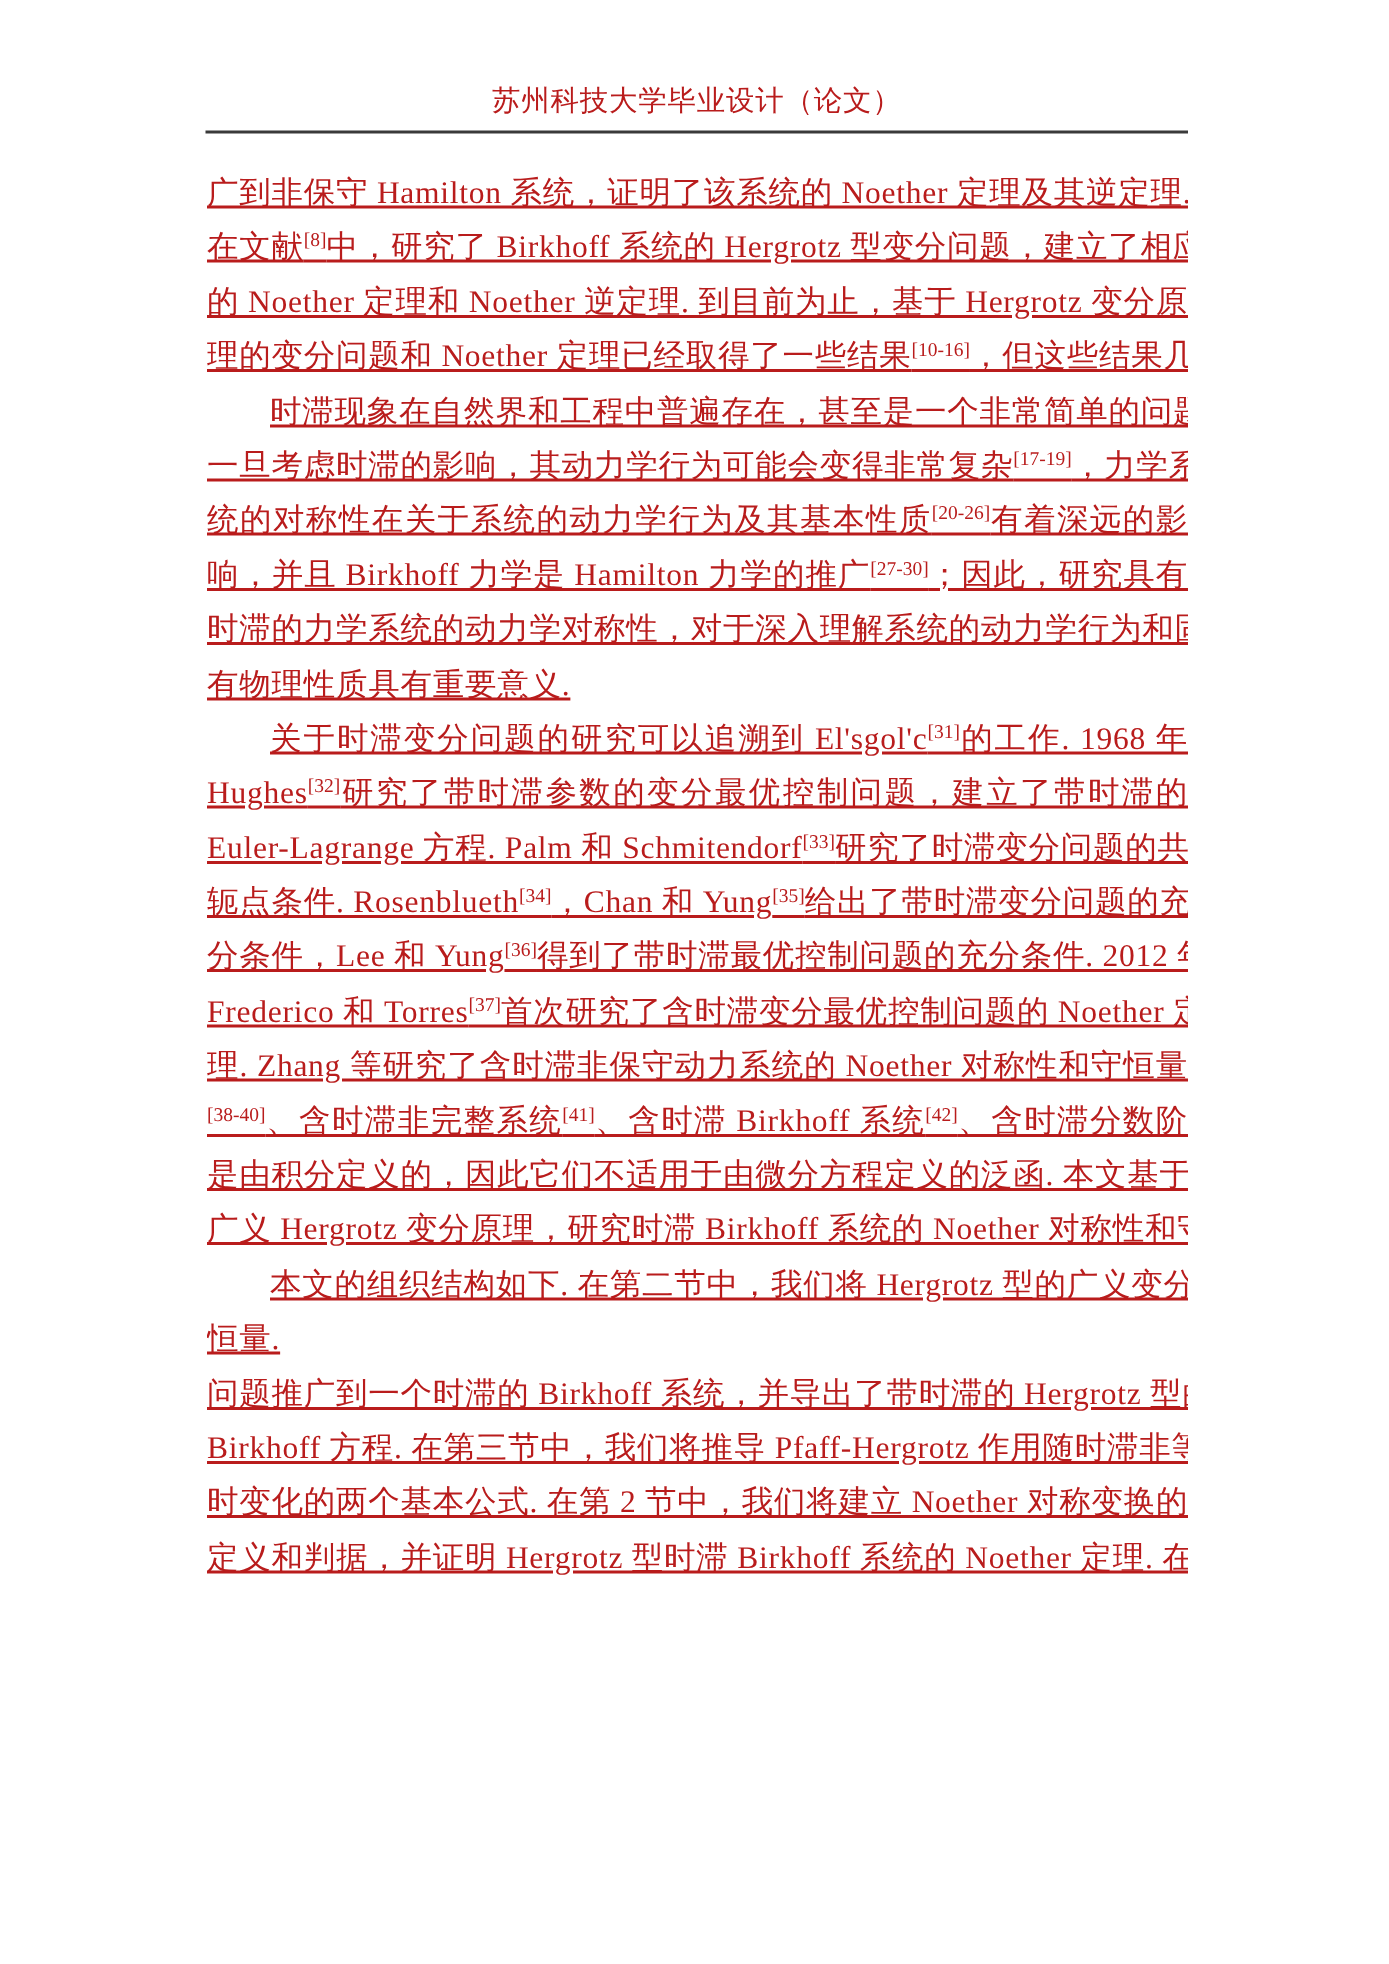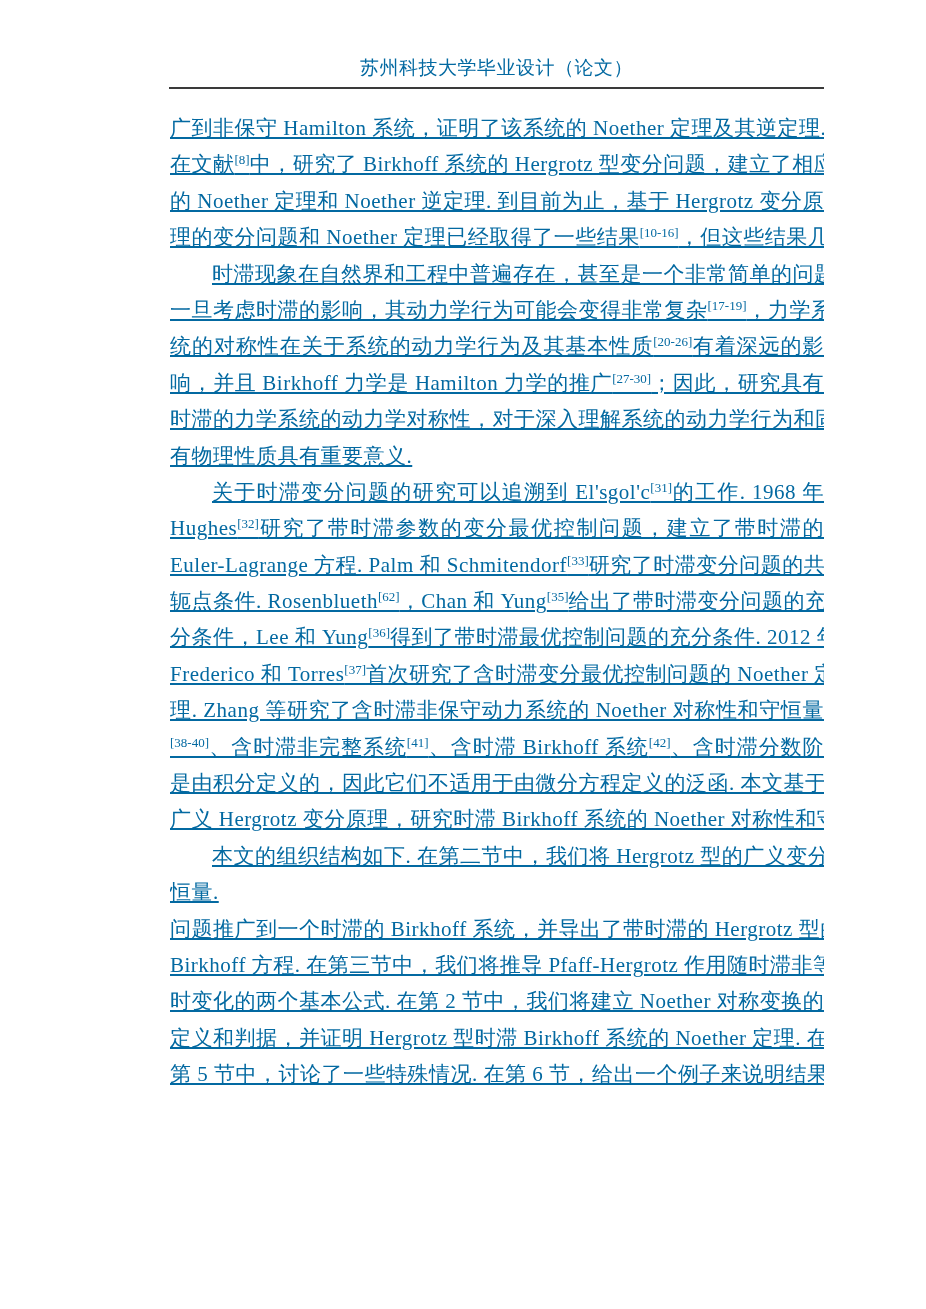--- a/index.html
+++ b/index.html
@@ -6,23 +6,22 @@
     margin: 0;
     padding: 0;
     background: #ffffff;
   }
   .page {
     position: relative;
     width: 830px;
     height: 1309px;
     background: #ffffff;
     font-family: "Liberation Serif", "DejaVu Serif", serif;
-    color: #0369a1;
+    color: #b91c1c;
     overflow: hidden;
-    margin-left: 32px;
   }
   .header {
     position: absolute;
     top: 56px;
     left: 137px;
     width: 655px;
     text-align: center;
     font-size: 19px;
     line-height: 24px;
     letter-spacing: 0.5px;
@@ -75,28 +74,27 @@
       <div class="line"><span>理的变分问题和 Noether 定理已经取得了一些结果</span><sup>[10-16]</sup><span>，但这些结果几</span></div>
       <div class="line indent"><span>时滞现象在自然界和工程中普遍存在，甚至是一个非常简单的问题，</span></div>
       <div class="line"><span>一旦考虑时滞的影响，其动力学行为可能会变得非常复杂</span><sup>[17-19]</sup><span>，力学系</span></div>
       <div class="line"><span>统的对称性在关于系统的动力学行为及其基本性质</span><sup>[20-26]</sup><span>有着深远的影</span></div>
       <div class="line"><span>响，并且 Birkhoff 力学是 Hamilton 力学的推广</span><sup>[27-30]</sup><span>；因此，研究具有</span></div>
       <div class="line"><span>时滞的力学系统的动力学对称性，对于深入理解系统的动力学行为和固</span></div>
       <div class="line no-justify"><span>有物理性质具有重要意义.</span></div>
       <div class="line indent"><span>关于时滞变分问题的研究可以追溯到 El'sgol'c</span><sup>[31]</sup><span>的工作. 1968 年</span></div>
       <div class="line"><span>Hughes</span><sup>[32]</sup><span>研究了带时滞参数的变分最优控制问题，建立了带时滞的</span></div>
       <div class="line"><span>Euler-Lagrange 方程. Palm 和 Schmitendorf</span><sup>[33]</sup><span>研究了时滞变分问题的共</span></div>
-      <div class="line"><span>轭点条件. Rosenblueth</span><sup>[62]</sup><span>，Chan 和 Yung</span><sup>[35]</sup><span>给出了带时滞变分问题的充</span></div>
+      <div class="line"><span>轭点条件. Rosenblueth</span><sup>[34]</sup><span>，Chan 和 Yung</span><sup>[35]</sup><span>给出了带时滞变分问题的充</span></div>
       <div class="line"><span>分条件，Lee 和 Yung</span><sup>[36]</sup><span>得到了带时滞最优控制问题的充分条件. 2012 年，</span></div>
       <div class="line"><span>Frederico 和 Torres</span><sup>[37]</sup><span>首次研究了含时滞变分最优控制问题的 Noether 定</span></div>
       <div class="line"><span>理. Zhang 等研究了含时滞非保守动力系统的 Noether 对称性和守恒量</span></div>
       <div class="line"><sup>[38-40]</sup><span>、含时滞非完整系统</span><sup>[41]</sup><span>、含时滞 Birkhoff 系统</span><sup>[42]</sup><span>、含时滞分数阶</span></div>
       <div class="line"><span>是由积分定义的，因此它们不适用于由微分方程定义的泛函. 本文基于</span></div>
       <div class="line"><span>广义 Hergrotz 变分原理，研究时滞 Birkhoff 系统的 Noether 对称性和守</span></div>
       <div class="line indent"><span>本文的组织结构如下. 在第二节中，我们将 Hergrotz 型的广义变分</span></div>
       <div class="line no-justify"><span>恒量.</span></div>
       <div class="line"><span>问题推广到一个时滞的 Birkhoff 系统，并导出了带时滞的 Hergrotz 型的</span></div>
       <div class="line"><span>Birkhoff 方程. 在第三节中，我们将推导 Pfaff-Hergrotz 作用随时滞非等</span></div>
       <div class="line"><span>时变化的两个基本公式. 在第 2 节中，我们将建立 Noether 对称变换的</span></div>
       <div class="line"><span>定义和判据，并证明 Hergrotz 型时滞 Birkhoff 系统的 Noether 定理. 在</span></div>
-      <div class="line"><span>第 5 节中，讨论了一些特殊情况. 在第 6 节，给出一个例子来说明结果</span></div>
     </div>
 </div>
 
 </body></html>

